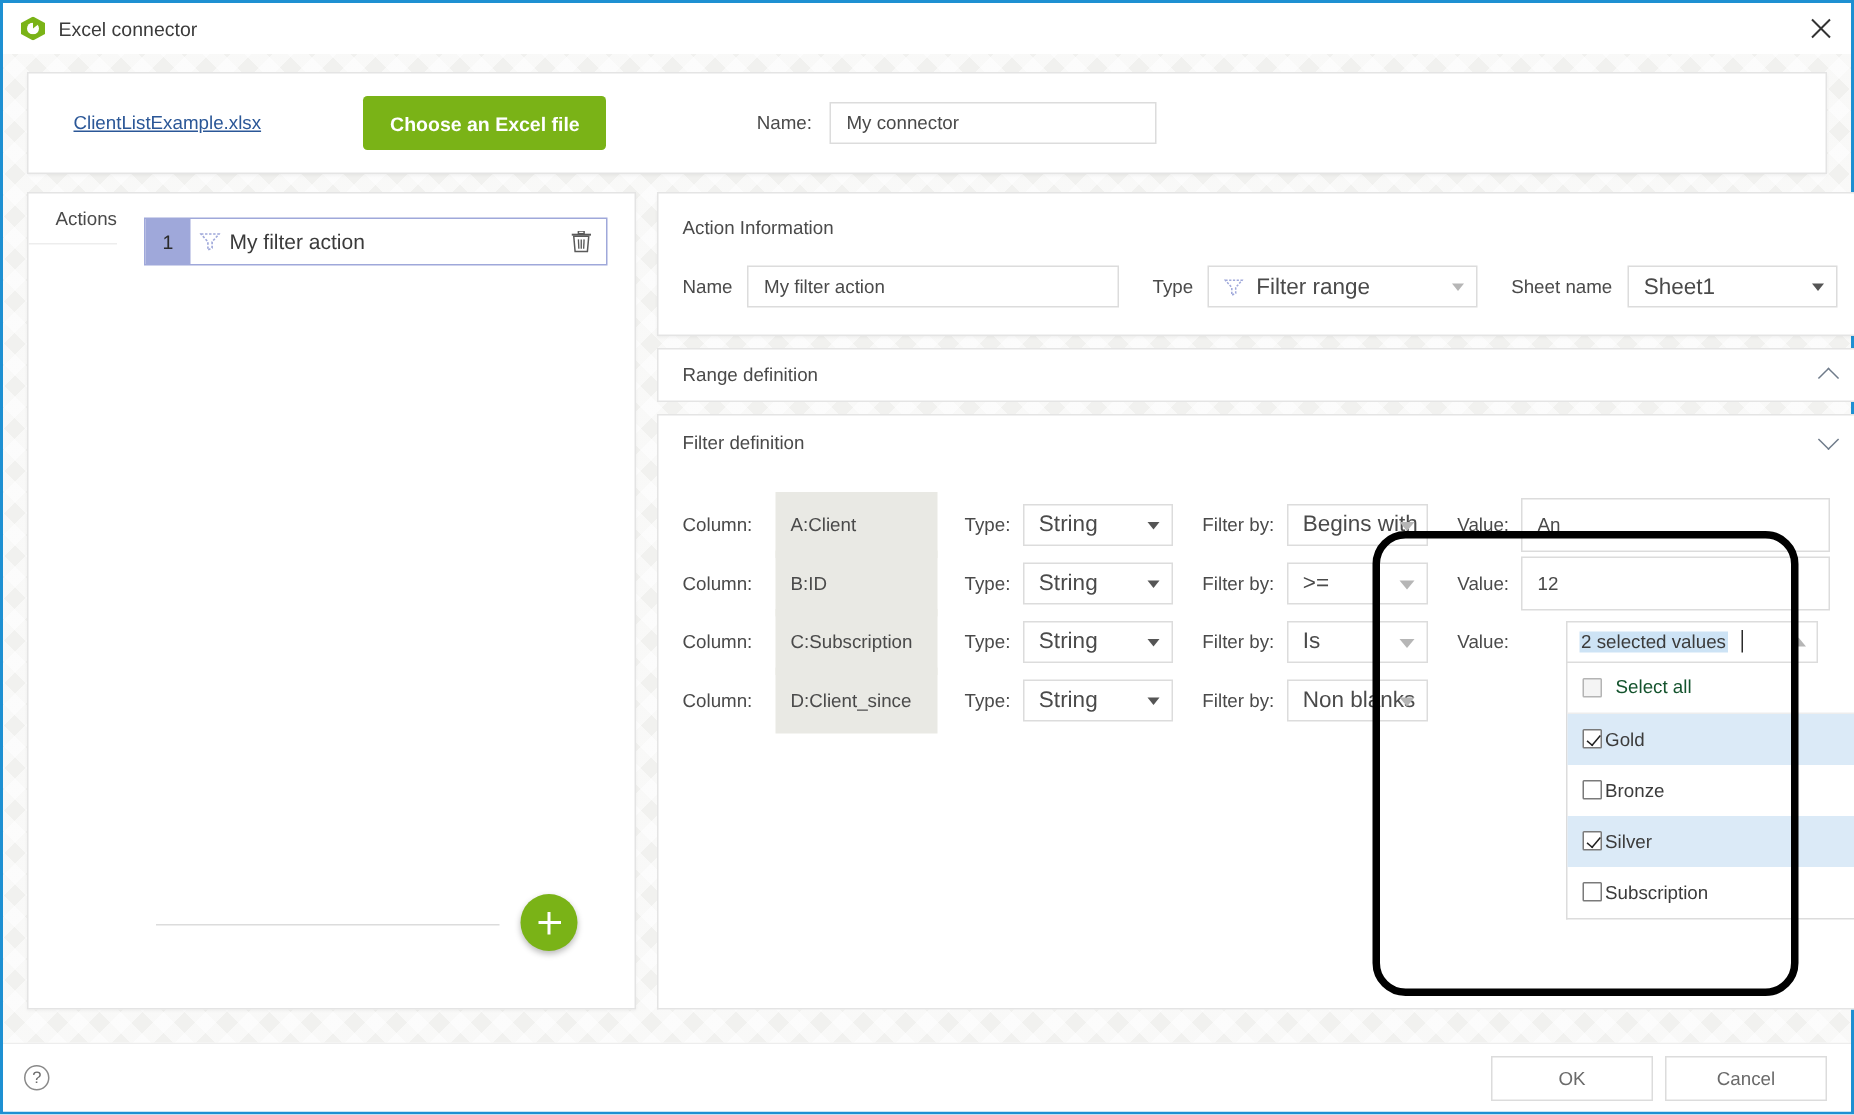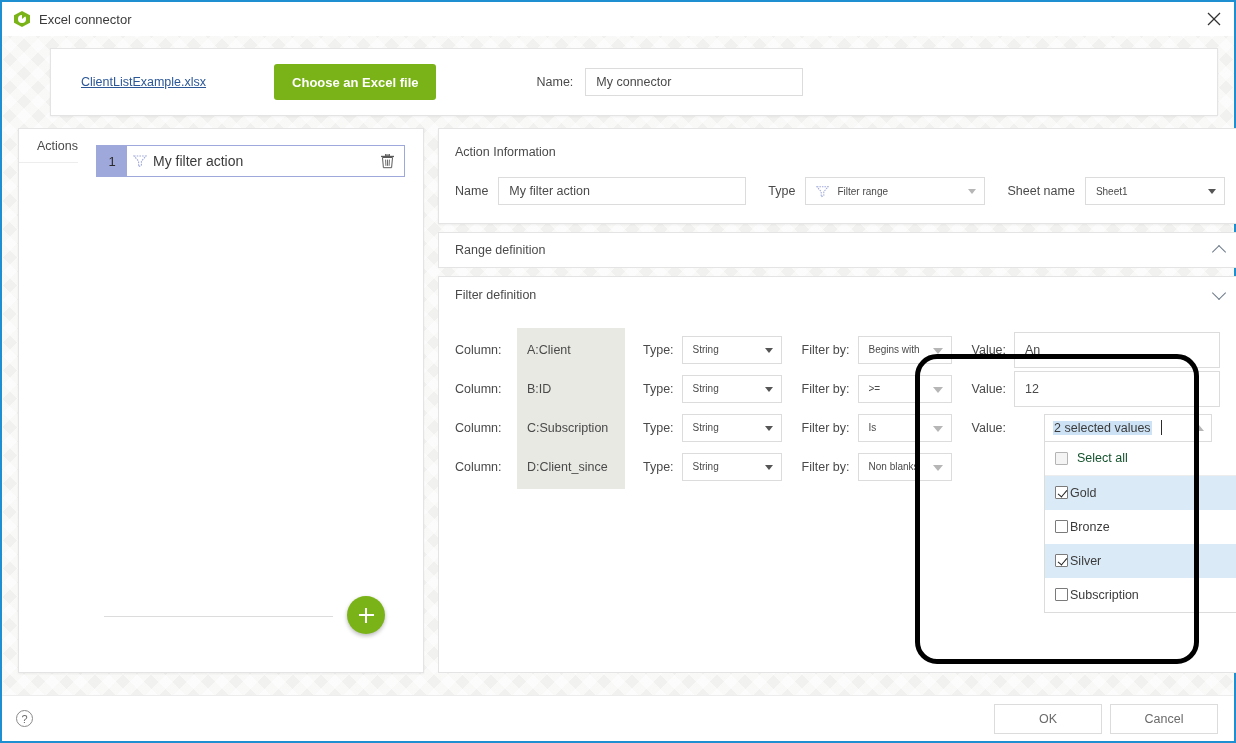--- a/index.html
+++ b/index.html
@@ -80,21 +80,20 @@
     border: 1px solid #e4e4e4;
     box-shadow: 0 1px 2px rgba(0,0,0,.05);
   }
 
   
   .top-card {
     height: 68px;
     display: flex;
     align-items: center;
     margin-bottom: 12px;
-    margin-left: 32px;
   }
   .file-link {
     margin-left: 30px;
     font-size: 12.5px;
     color: #2b5797;
     text-decoration: underline;
     cursor: pointer;
     white-space: nowrap;
   }
   .choose-btn {
@@ -225,21 +224,21 @@
   .info-row { display: flex; align-items: center; }
   .info-row .field-label { margin-right: 10px; }
 
   .sel {
     position: relative;
     border: 1px solid #dcdcdc;
     background: #ffffff;
     height: 28px;
     display: flex; align-items: center;
     padding: 0 26px 0 10px;
-    font-size: 10px;
+    font-size: 15px;
     color: #4a4a4a;
     cursor: pointer;
     white-space: nowrap;
   }
   .sel .caret {
     position: absolute; right: 8px; top: 50%;
     margin-top: -2px;
     width: 0; height: 0;
     border-left: 4.5px solid transparent;
     border-right: 4.5px solid transparent;

